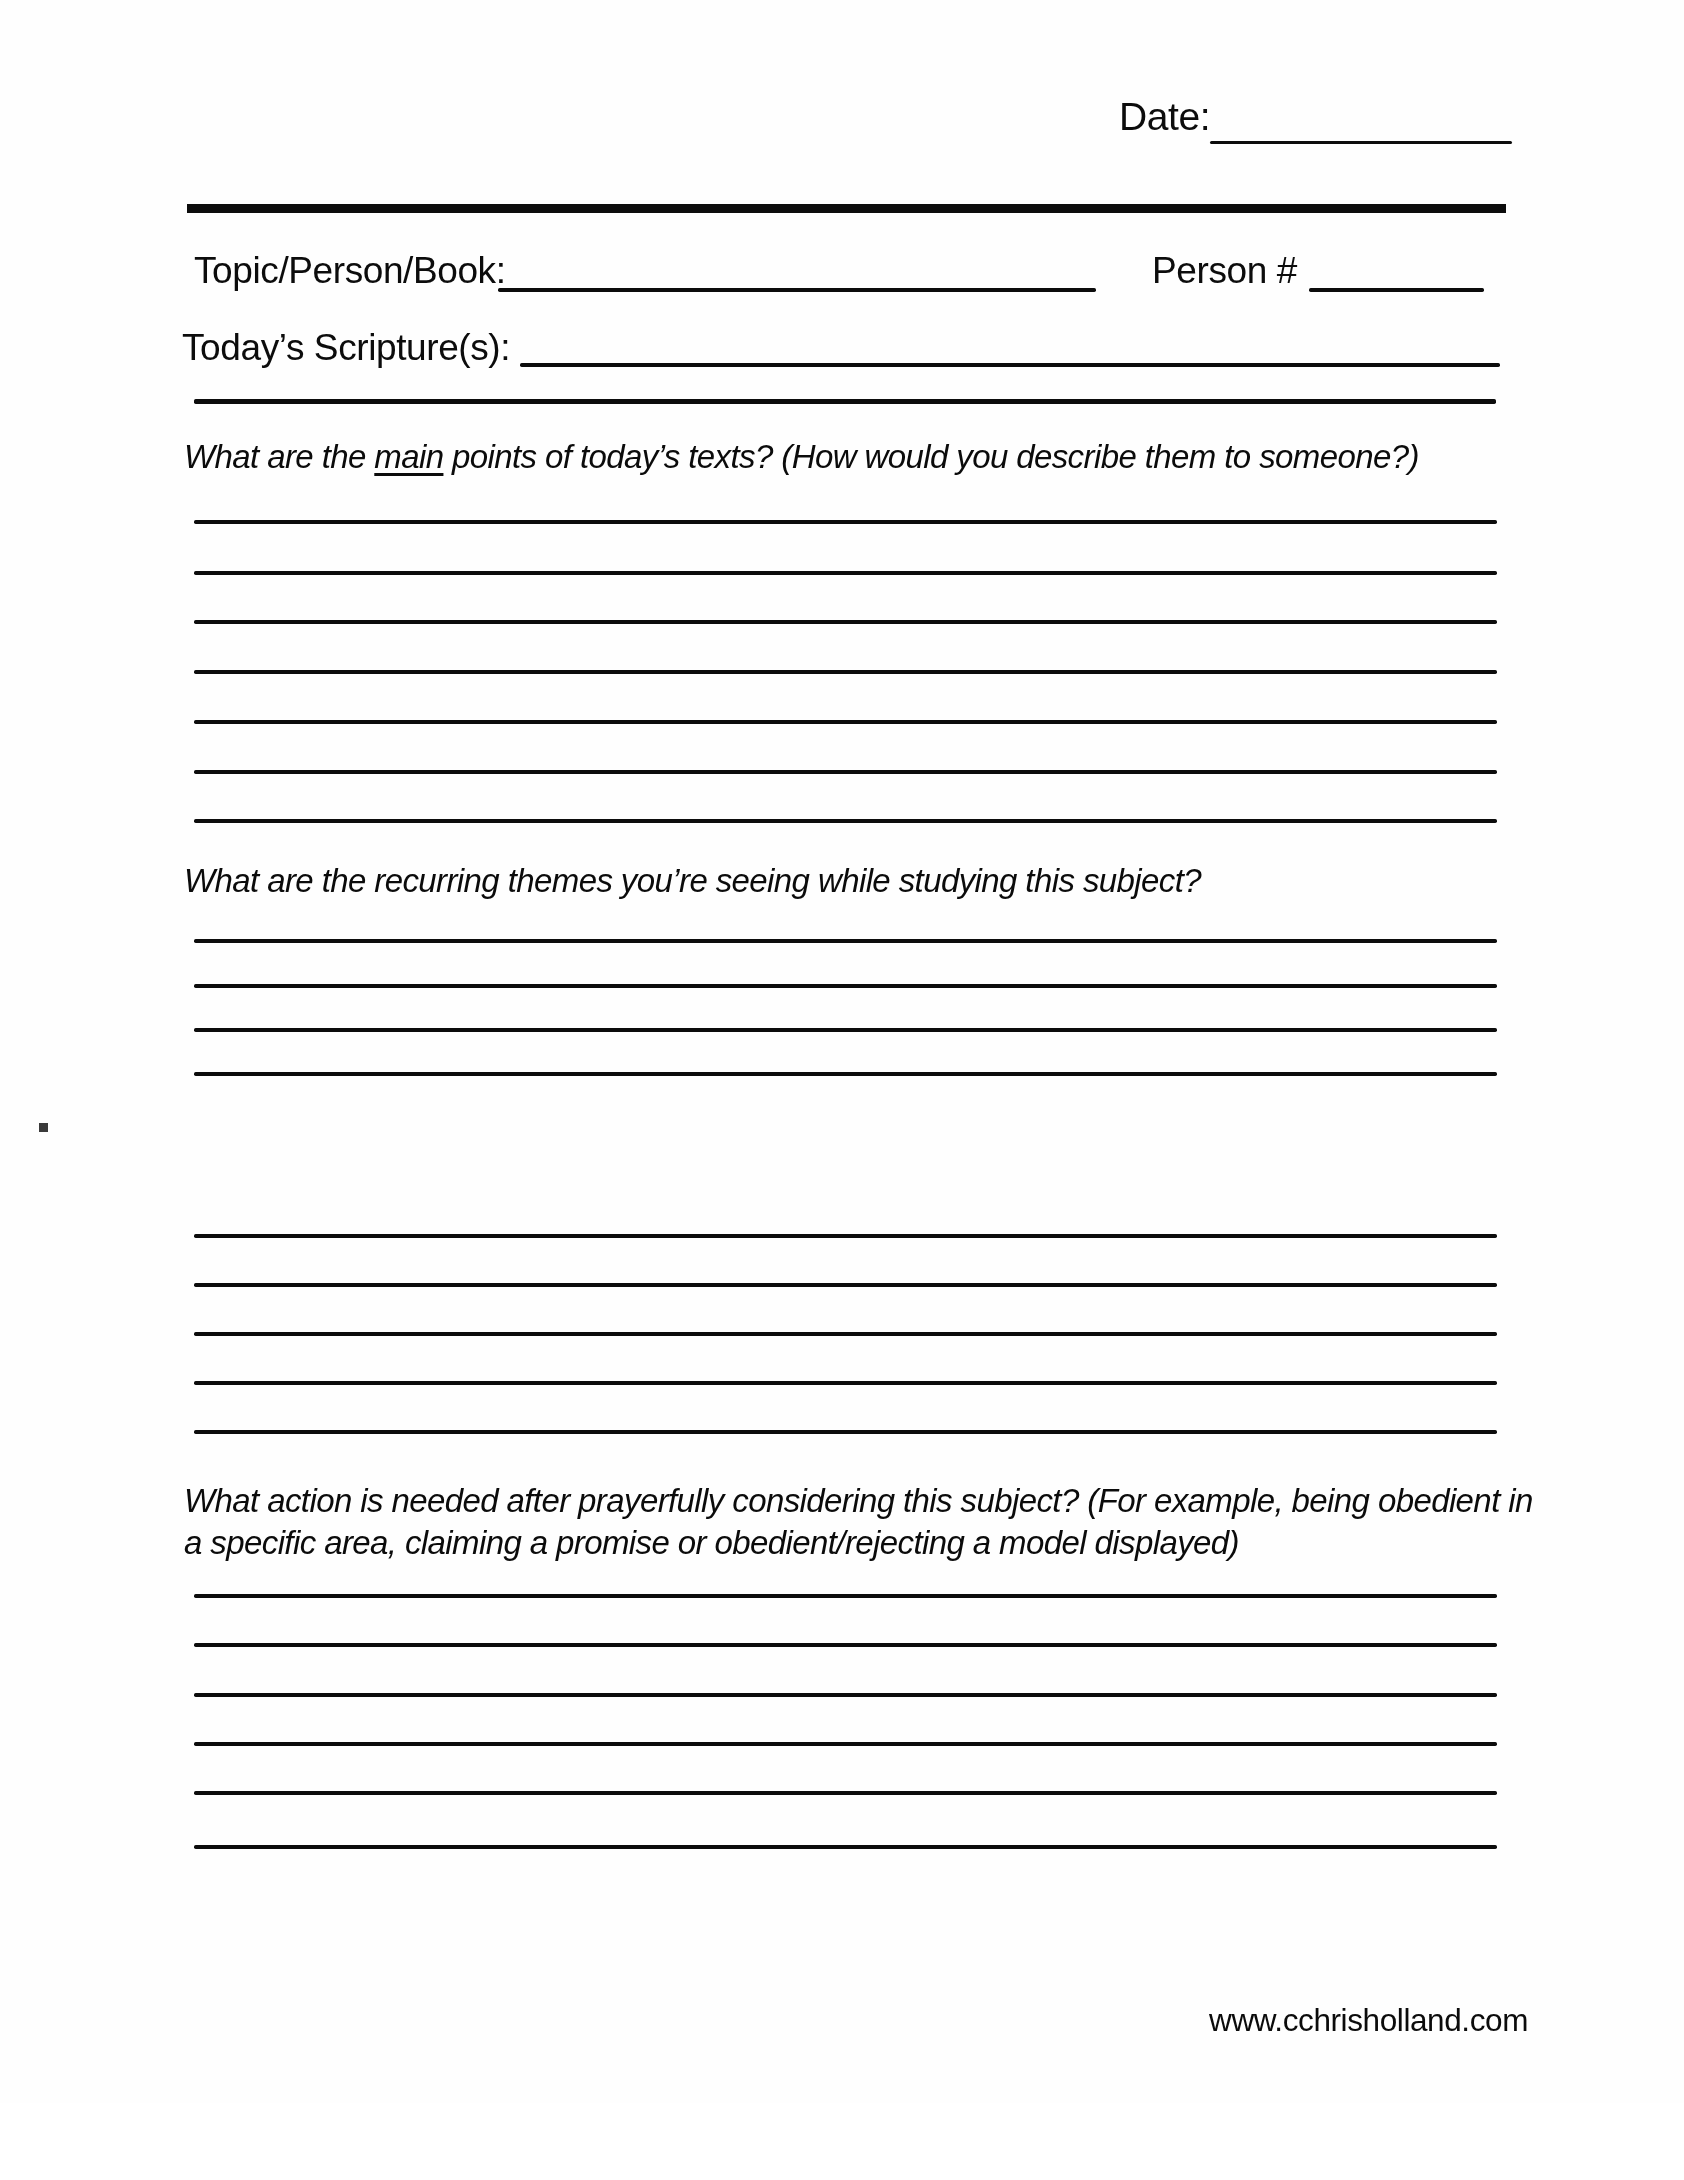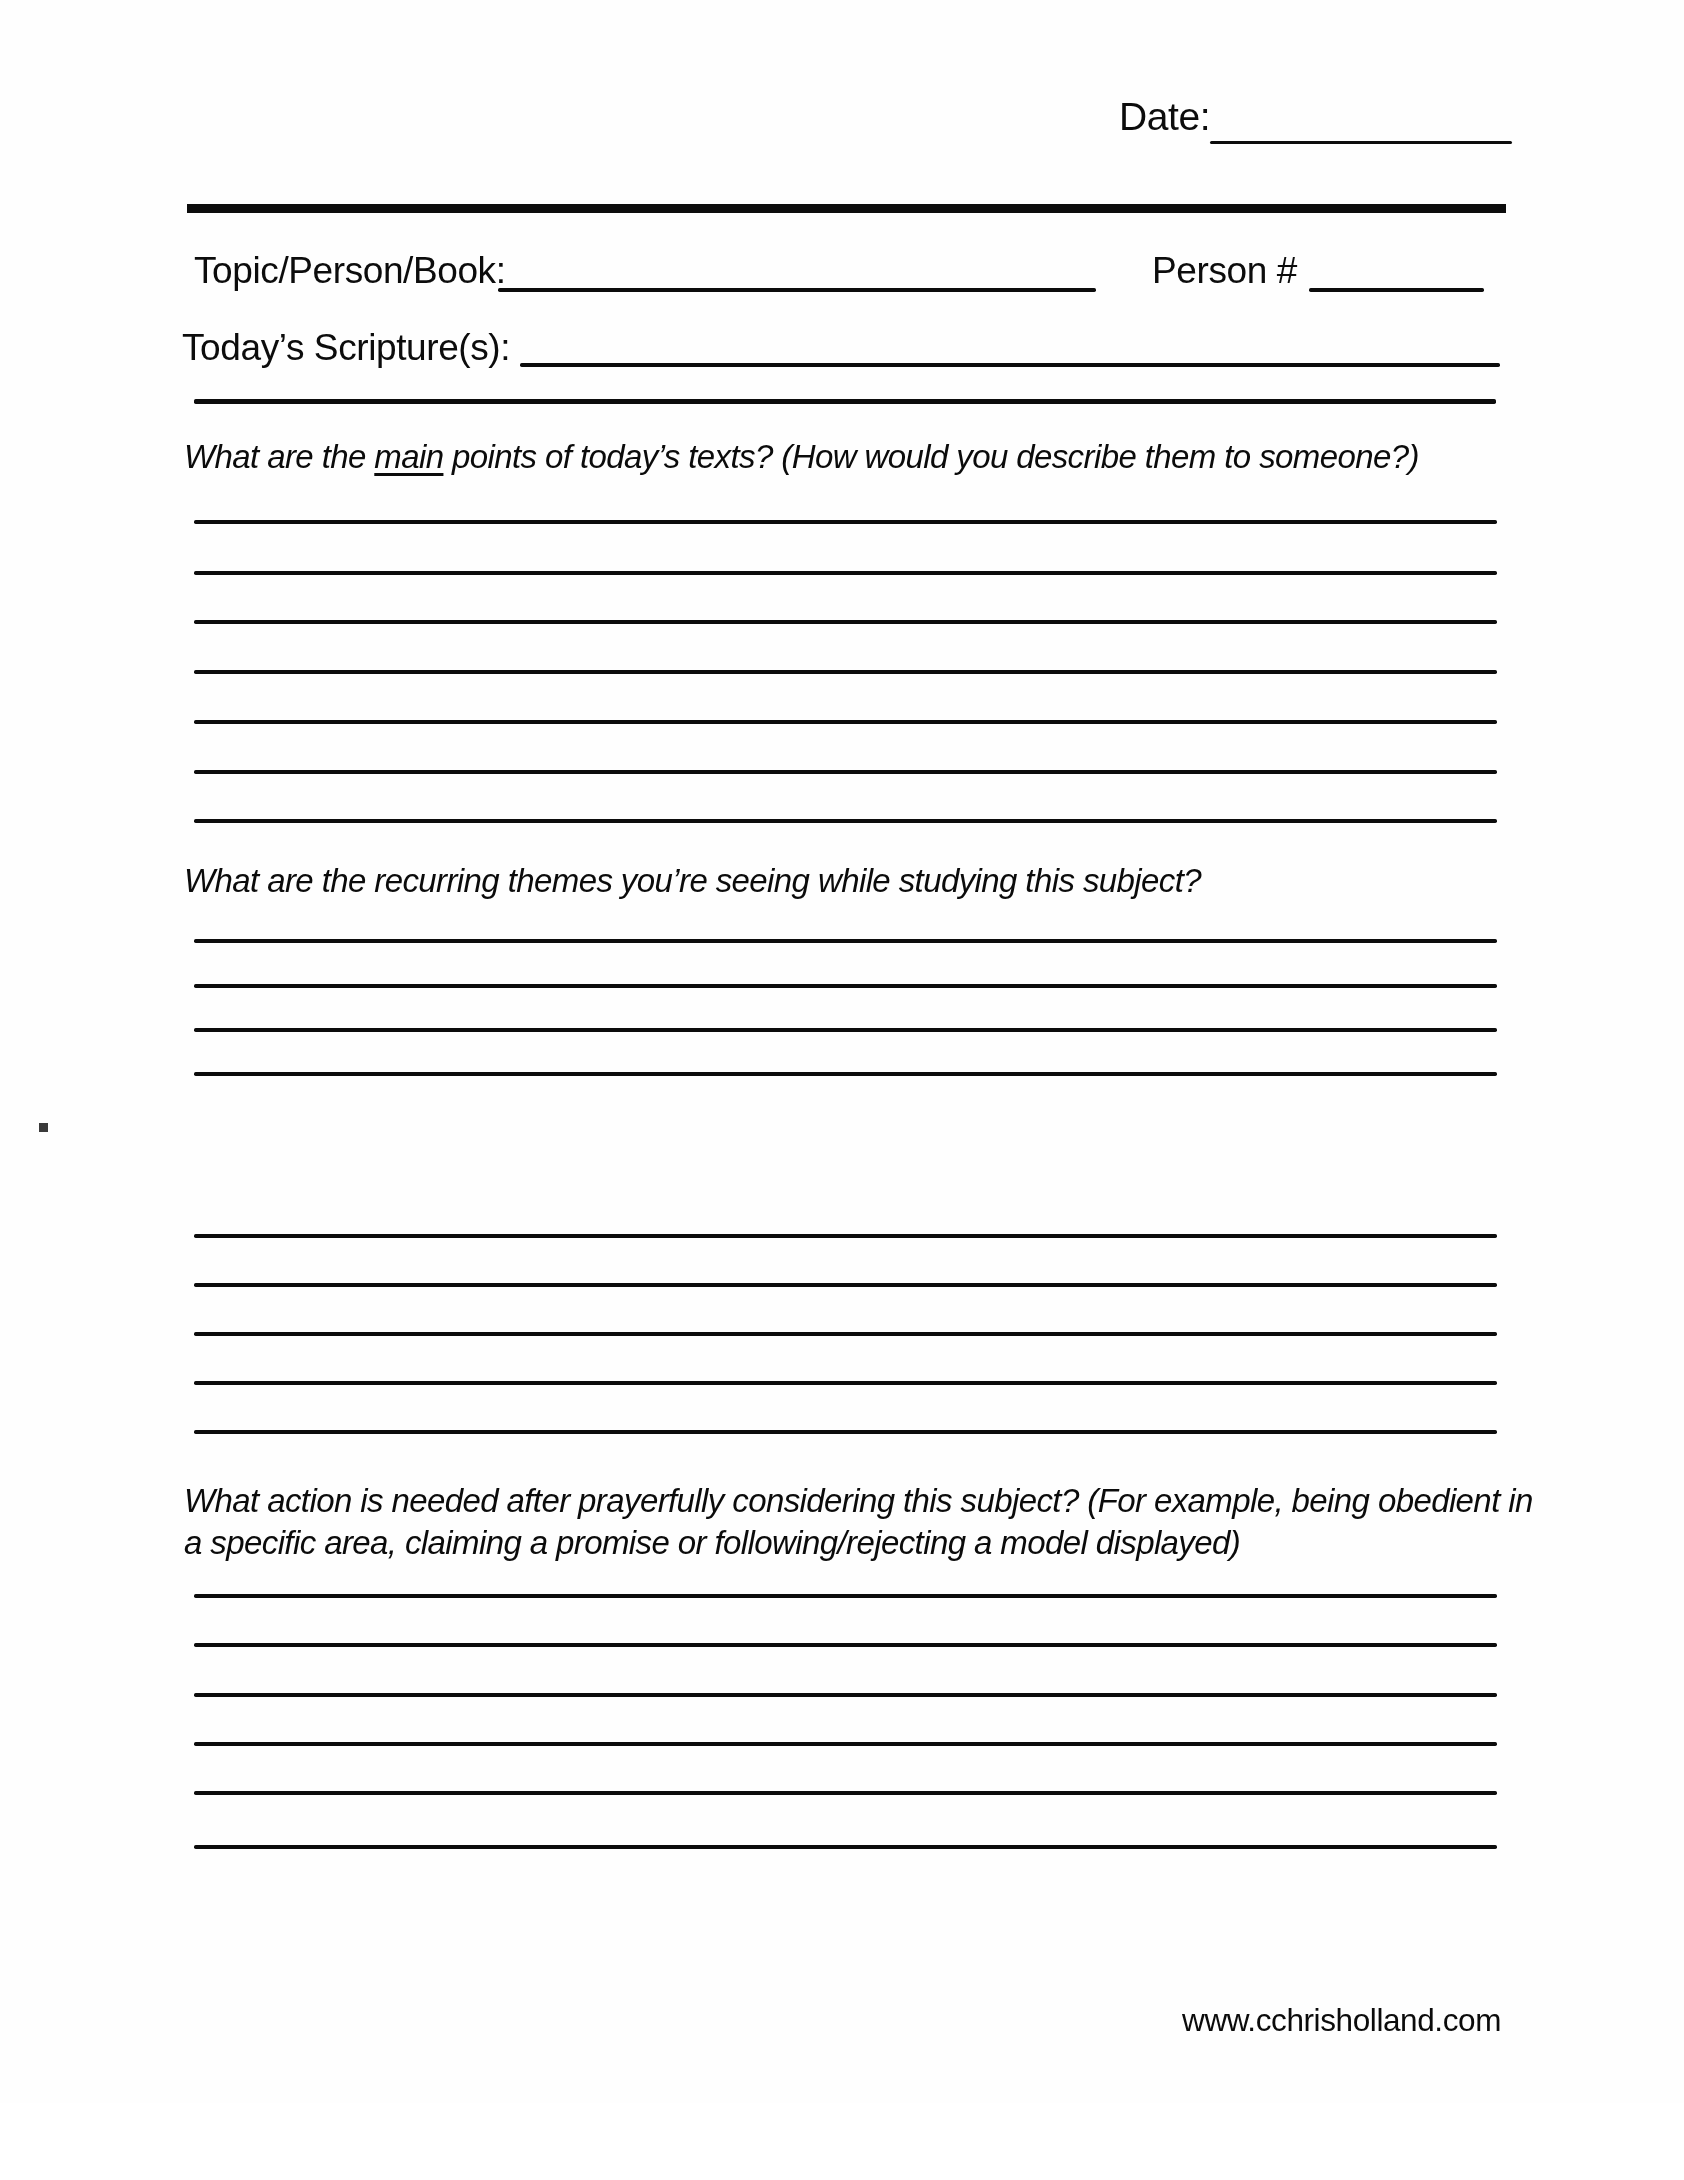--- a/index.html
+++ b/index.html
@@ -56,21 +56,21 @@
     position: absolute;
     left: 161px; width: 1363px;
     text-align: center;
     font-style: italic;
     font-size: 33px;
     letter-spacing: -0.4px;
     color: #0b0b0b;
   }
   .website {
     position: absolute;
-    right: 184px; top: 2002px;
+    right: 157px; top: 2002px;
     font-size: 31.5px;
     letter-spacing: -0.4px;
     color: #0b0b0b;
     white-space: nowrap;
   }
   .speck {
     position: absolute;
     left: 39px; top: 1123px;
     width: 9.4px; height: 9.4px;
     background: #3a3a3a;
@@ -121,21 +121,21 @@
   <div class="rule blank ans" style="top:1028px;"></div>
   <div class="rule blank ans" style="top:1072px;"></div>
 
 
   <div class="rule blank ans" style="top:1234px;"></div>
   <div class="rule blank ans" style="top:1283px;"></div>
   <div class="rule blank ans" style="top:1332px;"></div>
   <div class="rule blank ans" style="top:1381px;"></div>
   <div class="rule blank ans" style="top:1430px;"></div>
 
-  <div class="question" style="top:1480px;">What action is needed after prayerfully considering this subject? (For example, being obedient in a specific area, claiming a promise or following/rejecting a model displayed)</div>
+  <div class="question" style="top:1480px;">What action is needed after prayerfully considering this subject? (For example, being obedient in a specific area, claiming a promise or obedient/rejecting a model displayed)</div>
 
   <div class="rule blank ans" style="top:1594px;"></div>
   <div class="rule blank ans" style="top:1643px;"></div>
   <div class="rule blank ans" style="top:1693px;"></div>
   <div class="rule blank ans" style="top:1742px;"></div>
   <div class="rule blank ans" style="top:1791px;"></div>
   <div class="rule blank ans" style="top:1845px;"></div>
 
 
   <div class="website">www.cchrisholland.com</div>

